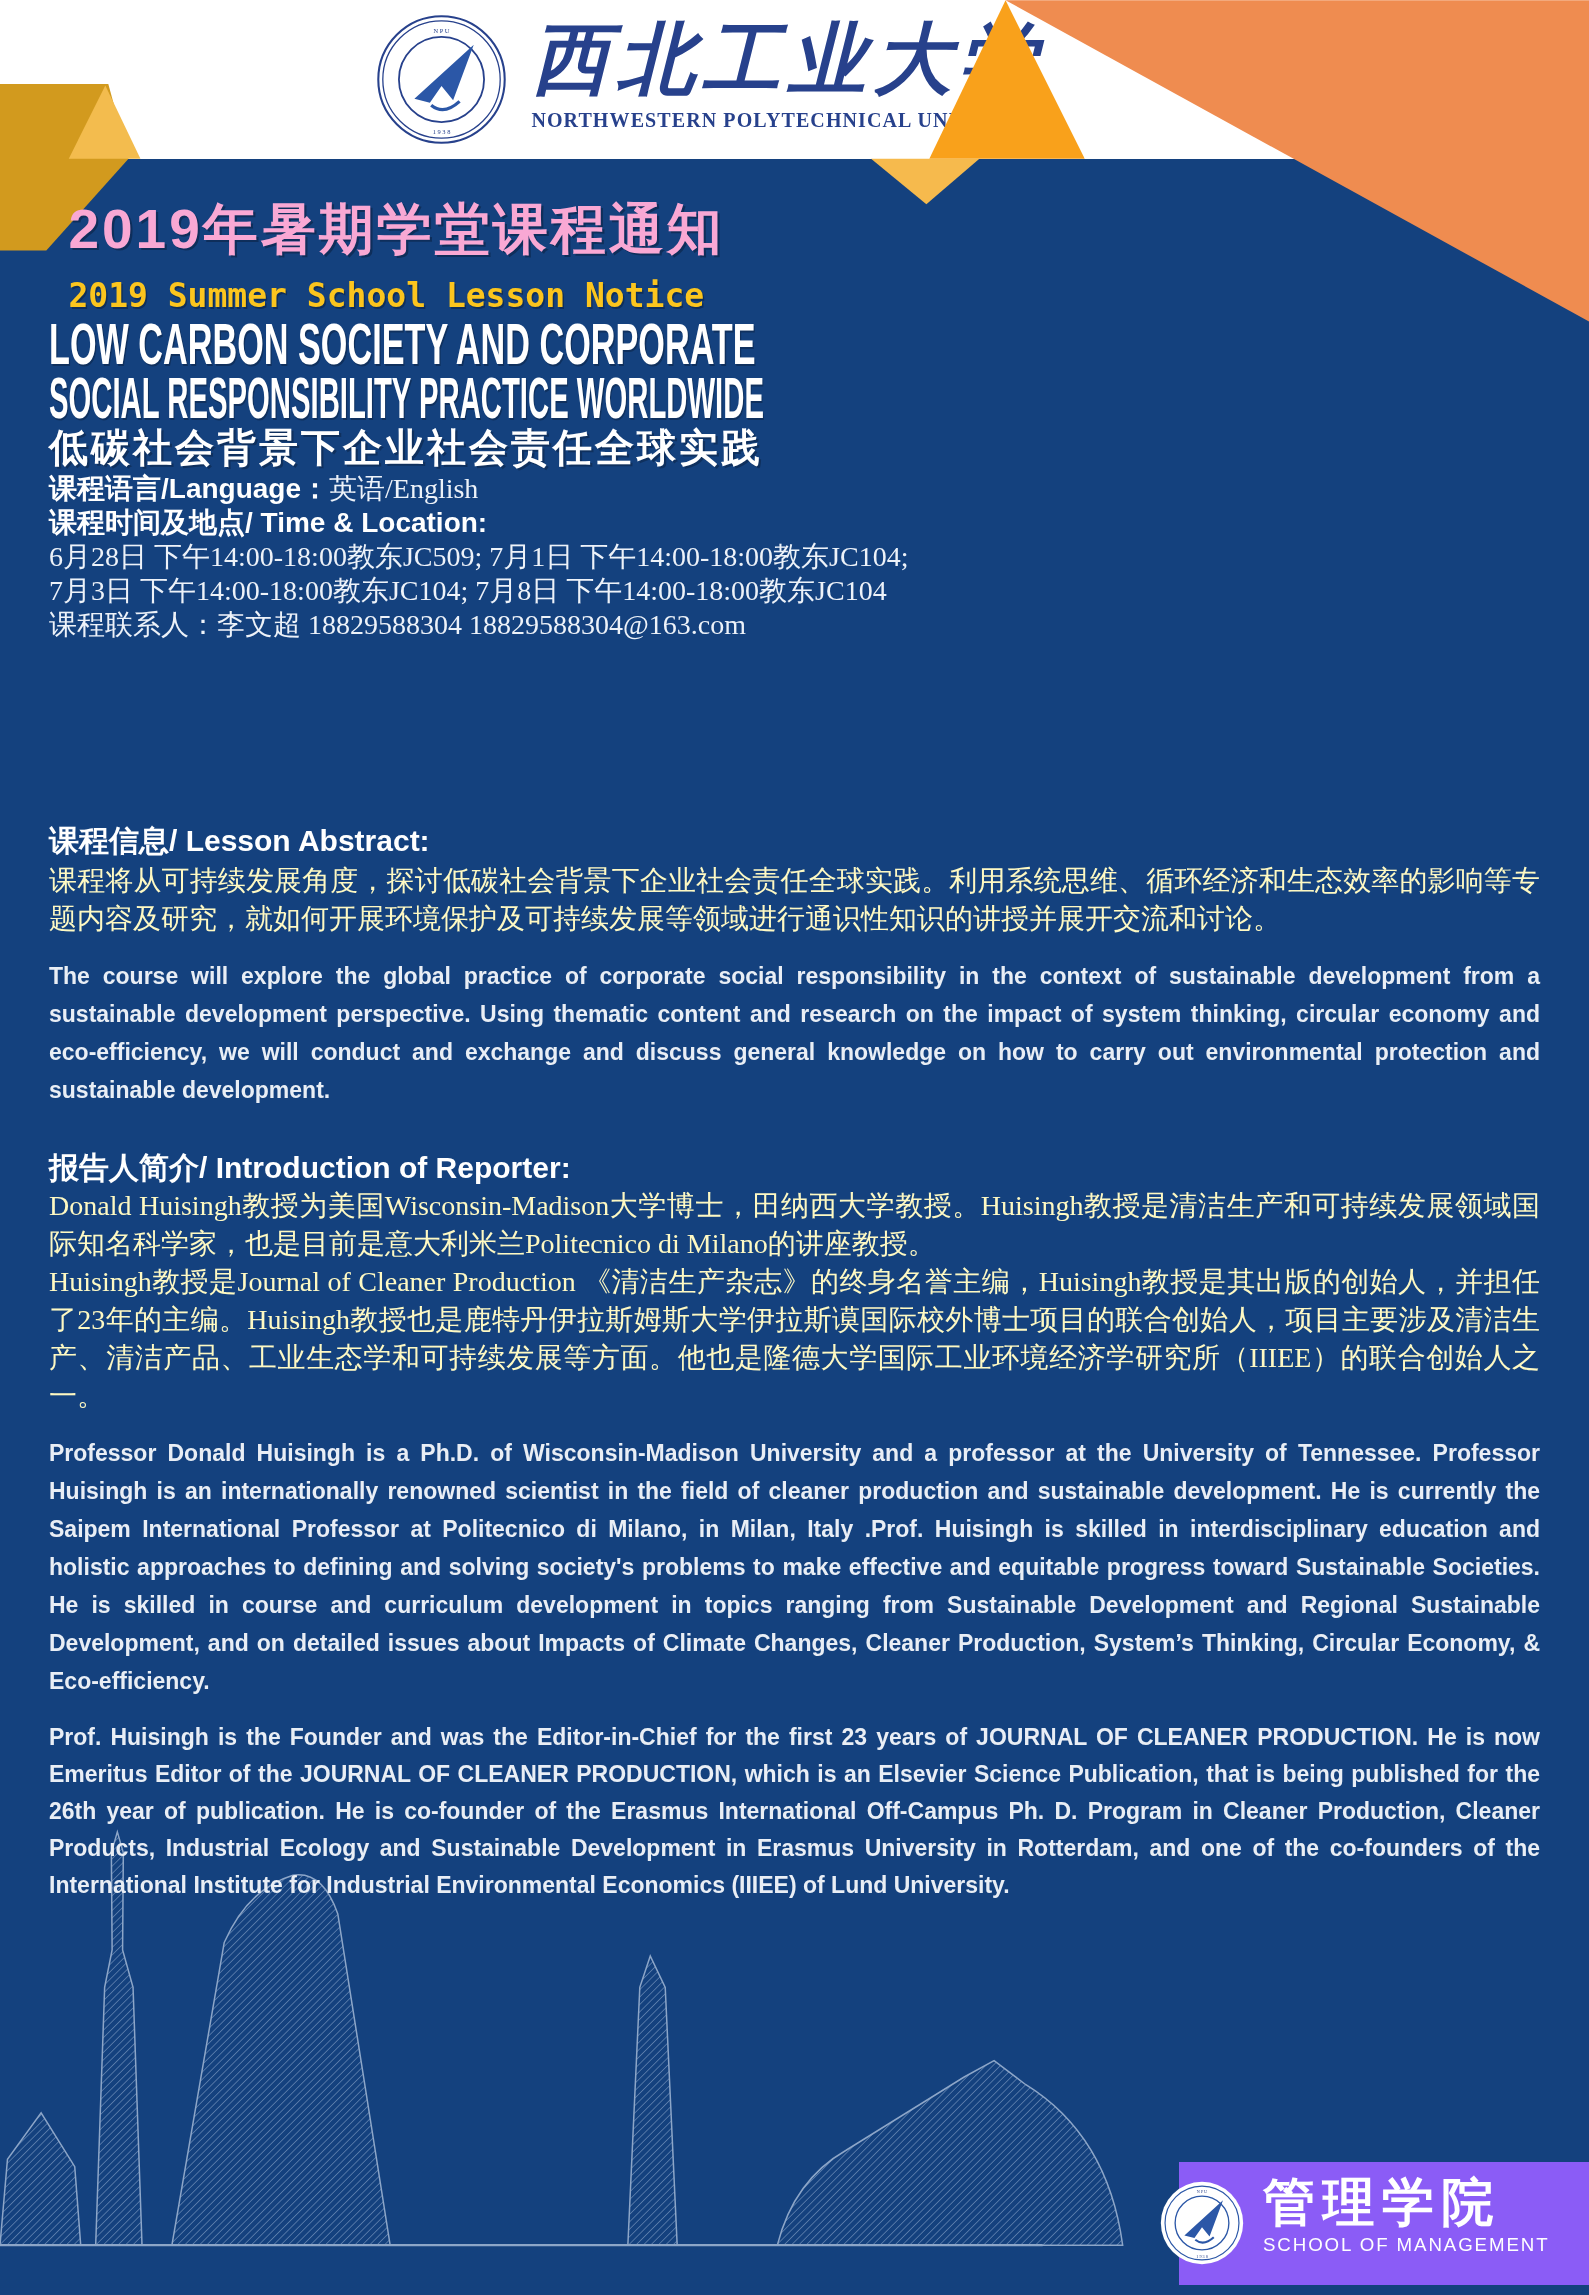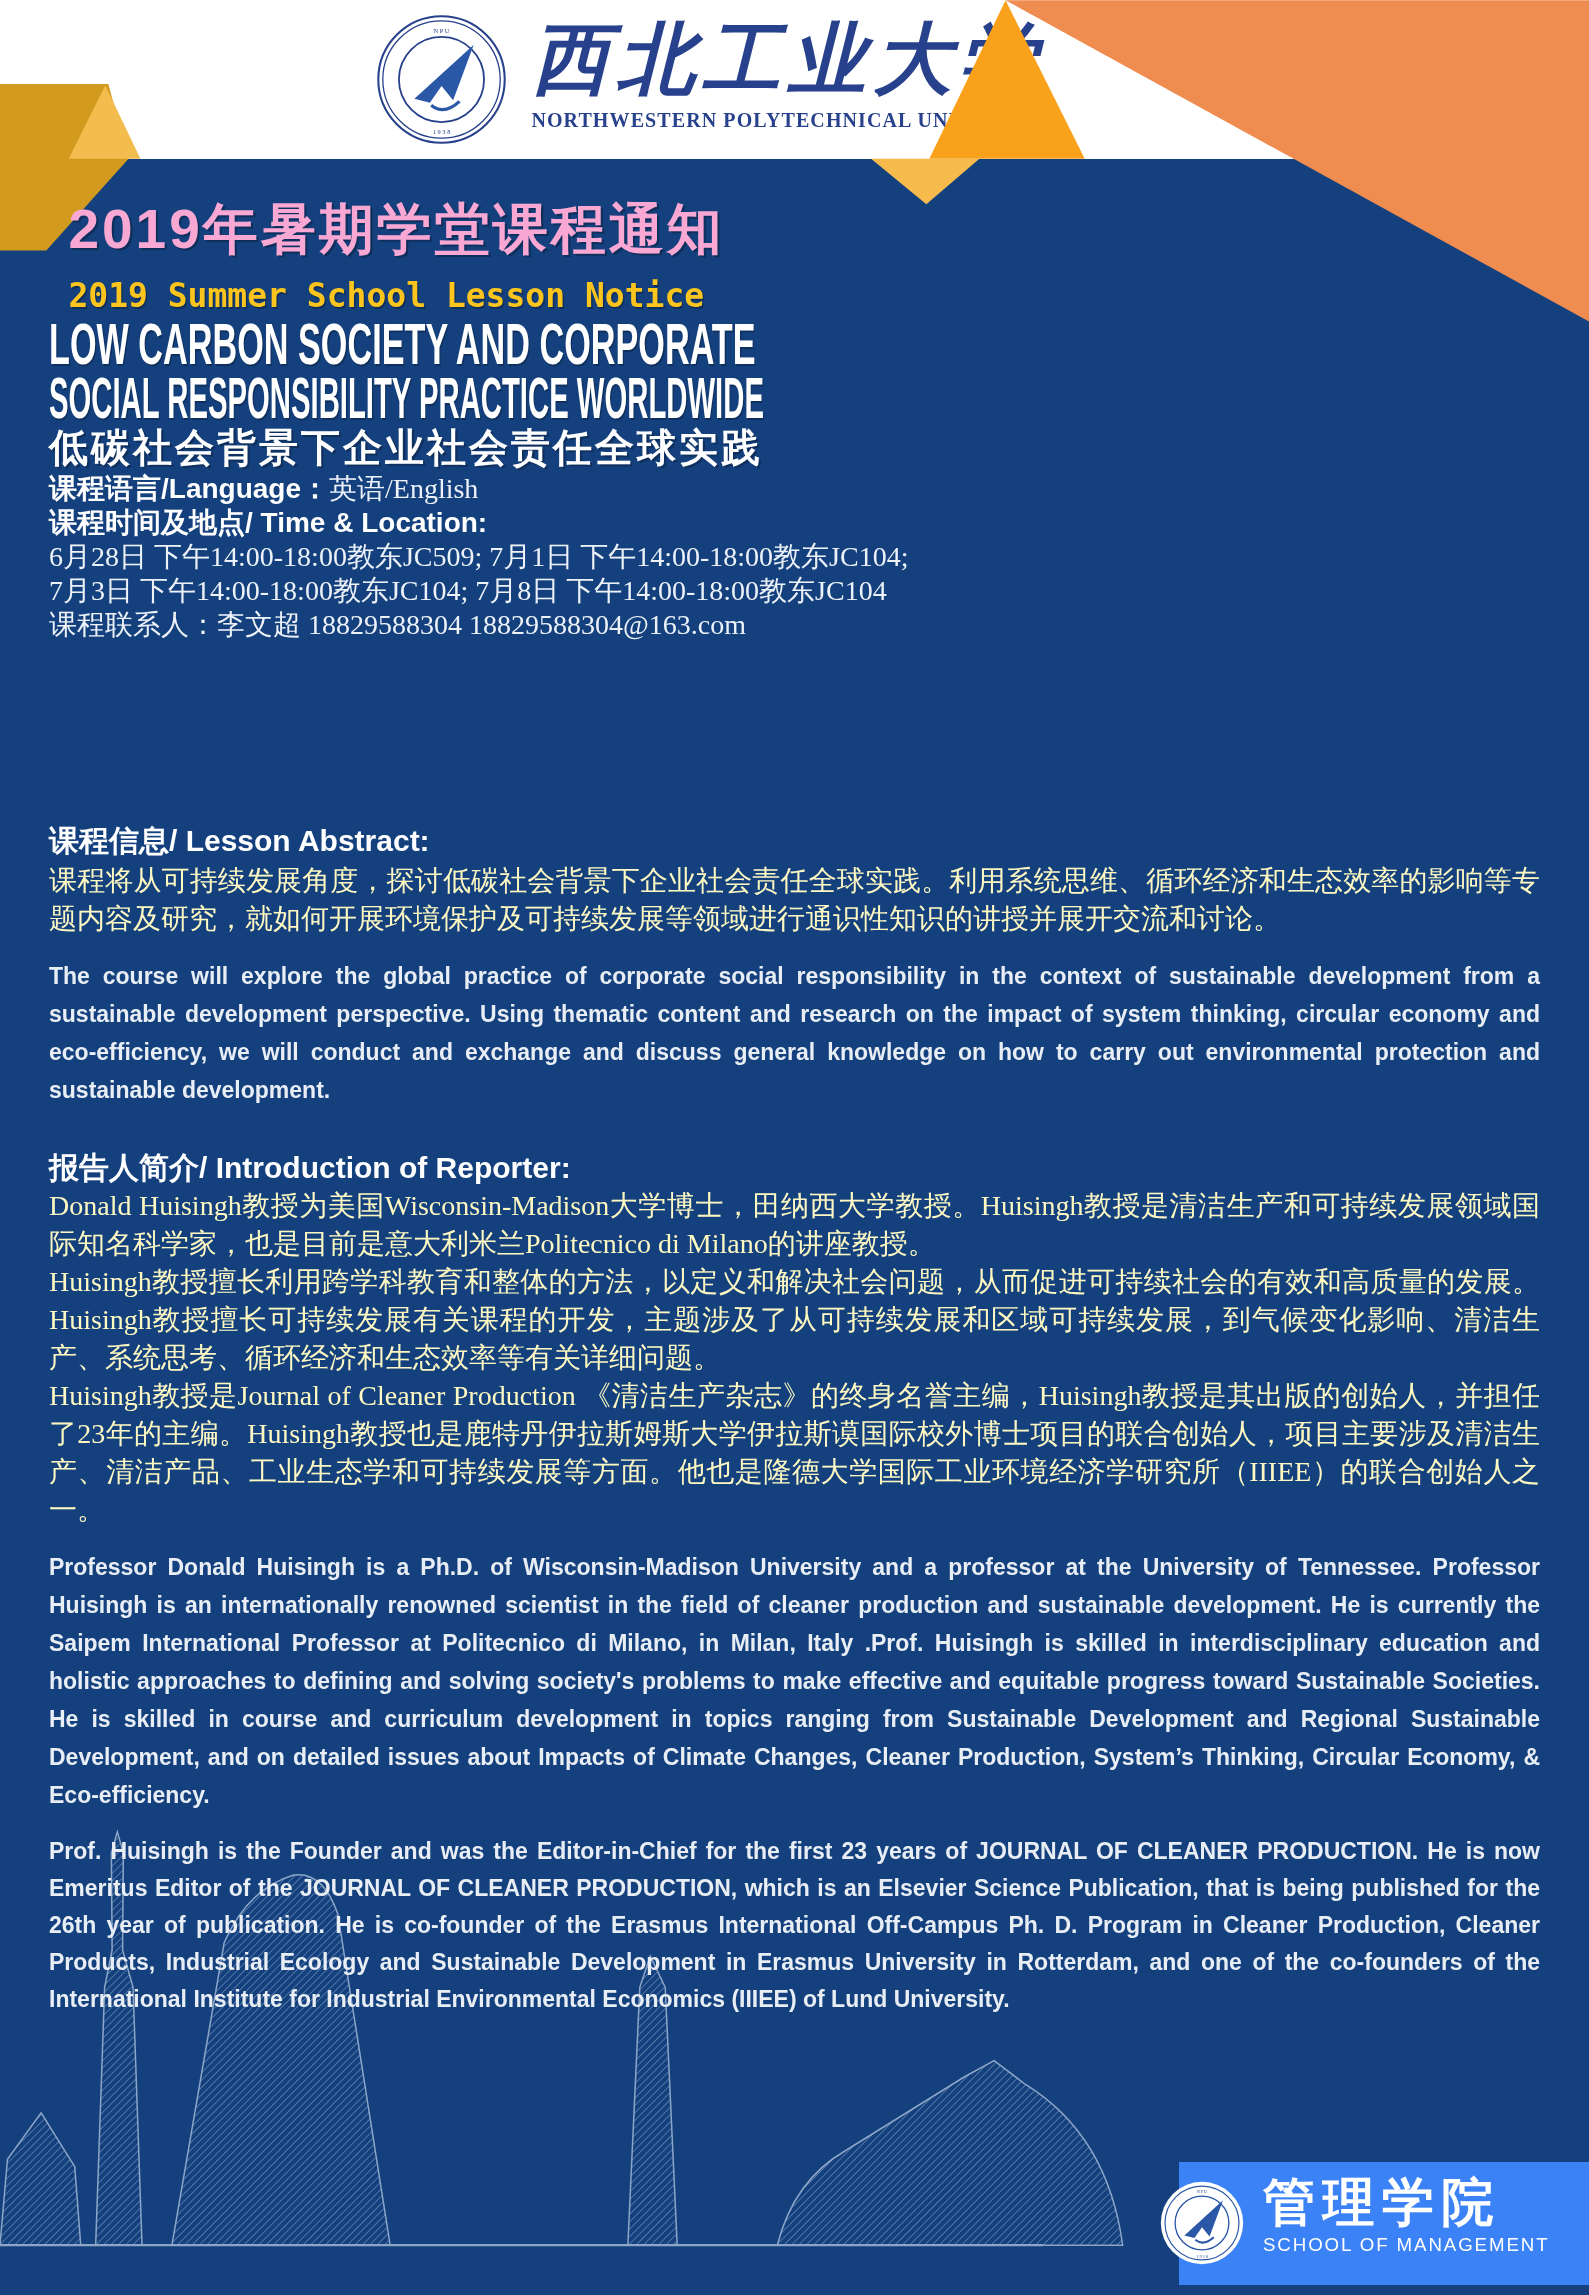--- a/index.html
+++ b/index.html
@@ -38,21 +38,21 @@
   .sched{font-family:"Liberation Serif",serif;font-size:28px;line-height:34px;color:#EDF2F9;}
   .sec-head{font-weight:700;font-size:30px;line-height:34px;color:#ffffff;}
   .mt-gap{margin-top:182px;}
   .mt-sec{margin-top:42px;}
   p{margin:0;}
   .para-cn{font-family:"Liberation Serif",serif;font-size:28px;line-height:38px;
            text-align:justify;color:#fef9c3;margin-top:4.5px;}
   .para-en{font-size:23px;line-height:38px;text-align:justify;color:#E9EEF5;margin-top:19px;font-weight:bold;}
   
   .footer-box{position:absolute;left:1179px;top:2162px;width:410px;height:123px;
-              background:#3b82f6;z-index:4;}
+              background:#8b5cf6;z-index:4;}
   .som-badge{position:absolute;left:-19.4px;top:19.4px;width:84px;height:84px;}
   .som-text{position:absolute;left:84px;top:7.5px;}
   .som-cn{font-family:"DejaVu Serif",serif;font-weight:900;font-size:52px;line-height:63px;
           color:#ffffff;letter-spacing:7.5px;white-space:nowrap;}
   .som-en{font-size:18.7px;line-height:22.4px;color:#ffffff;letter-spacing:1.9px;
           margin-top:1.5px;white-space:nowrap;}
 </style>
 </head>
 <body>
 
@@ -128,21 +128,20 @@
     <div class="sched">
       <span>课程联系人：</span><span>李文超 18829588304  18829588304@163.com</span>
     </div>
 
     <div class="sec-head mt-gap">课程信息/ Lesson Abstract:</div>
     <p class="para-cn">课程将从可持续发展角度，探讨低碳社会背景下企业社会责任全球实践。利用系统思维、循环经济和生态效率的影响等专题内容及研究，就如何开展环境保护及可持续发展等领域进行通识性知识的讲授并展开交流和讨论。</p>
     <p class="para-en">The course will explore the global practice of corporate social responsibility in the context of sustainable development from a sustainable development perspective. Using thematic content and research on the impact of system thinking, circular economy and eco-efficiency, we will conduct and exchange and discuss general knowledge on how to carry out environmental protection and sustainable development.</p>
 
     <div class="sec-head mt-sec">报告人简介/ Introduction of Reporter:</div>
     <p class="para-cn" style="margin-top:1.5px">Donald  Huisingh教授为美国Wisconsin-Madison大学博士，田纳西大学教授。Huisingh教授是清洁生产和可持续发展领域国际知名科学家，也是目前是意大利米兰Politecnico di Milano的讲座教授。</p>
-    <p class="para-cn" style="margin-top:0">Huisingh教授擅长利用跨学科教育和整体的方法，以定义和解决社会问题，从而促进可持续社会的有效和高质量的发展。Huisingh教授擅长可持续发展有关课程的开发，主题涉及了从可持续发展和区域可持续发展，到气候变化影响、清洁生产、系统思考、循环经济和生态效率等有关详细问题。</p>
     <p class="para-cn" style="margin-top:0">Huisingh教授是Journal of Cleaner Production 《清洁生产杂志》的终身名誉主编，Huisingh教授是其出版的创始人，并担任了23年的主编。Huisingh教授也是鹿特丹伊拉斯姆斯大学伊拉斯谟国际校外博士项目的联合创始人，项目主要涉及清洁生产、清洁产品、工业生态学和可持续发展等方面。他也是隆德大学国际工业环境经济学研究所（IIIEE）的联合创始人之一。</p>
     <p class="para-en">Professor Donald Huisingh is a Ph.D. of Wisconsin-Madison University and a professor at the University of Tennessee. Professor Huisingh is an internationally renowned scientist in the field of cleaner production and sustainable development. He is currently the Saipem International Professor at Politecnico di Milano, in Milan, Italy .Prof. Huisingh is skilled in interdisciplinary education and holistic approaches to defining and solving society's problems to make effective and equitable progress toward Sustainable Societies. He is skilled in course and curriculum development in topics ranging from Sustainable Development and Regional Sustainable Development, and on detailed issues about Impacts of Climate Changes, Cleaner Production, System’s Thinking, Circular Economy, &amp; Eco-efficiency.</p>
     <p class="para-en" style="line-height:37px">Prof. Huisingh is the Founder and was the Editor-in-Chief for the first 23 years of JOURNAL OF CLEANER PRODUCTION. He is now Emeritus Editor of the JOURNAL OF CLEANER PRODUCTION, which is an Elsevier Science Publication, that is being published for the 26th year of publication. He is co-founder of the Erasmus International Off-Campus Ph. D. Program in Cleaner Production, Cleaner Products, Industrial Ecology and Sustainable Development in Erasmus University in Rotterdam, and one of the co-founders of the International Institute for Industrial Environmental Economics (IIIEE) of Lund University.</p>
 
   </div>
 
   <div class="footer-box">
     <svg class="som-badge" viewBox="0 0 100 100">
       <circle cx="50" cy="50" r="49" fill="#ffffff"></circle>
       <circle cx="50" cy="50" r="44" fill="none" stroke="#2B57A7" stroke-width="1.4"></circle>

